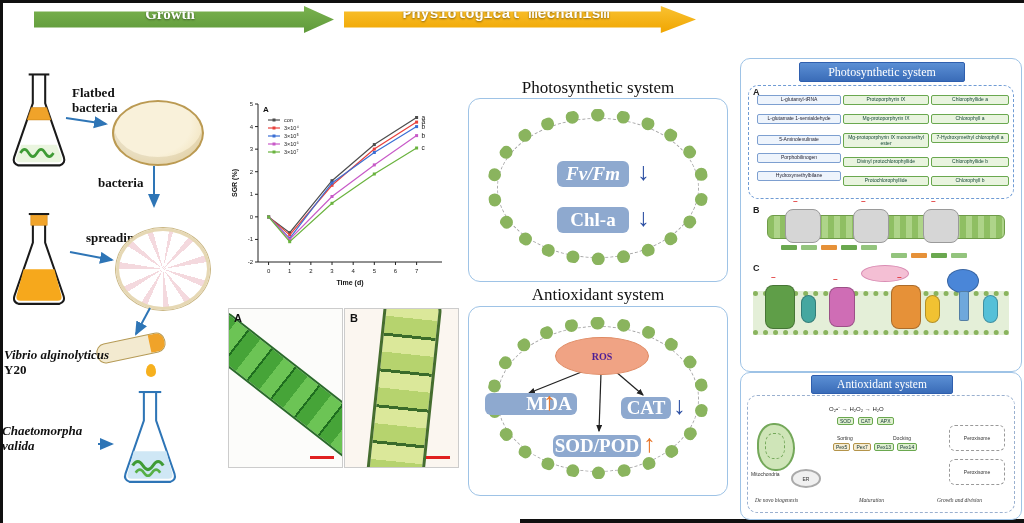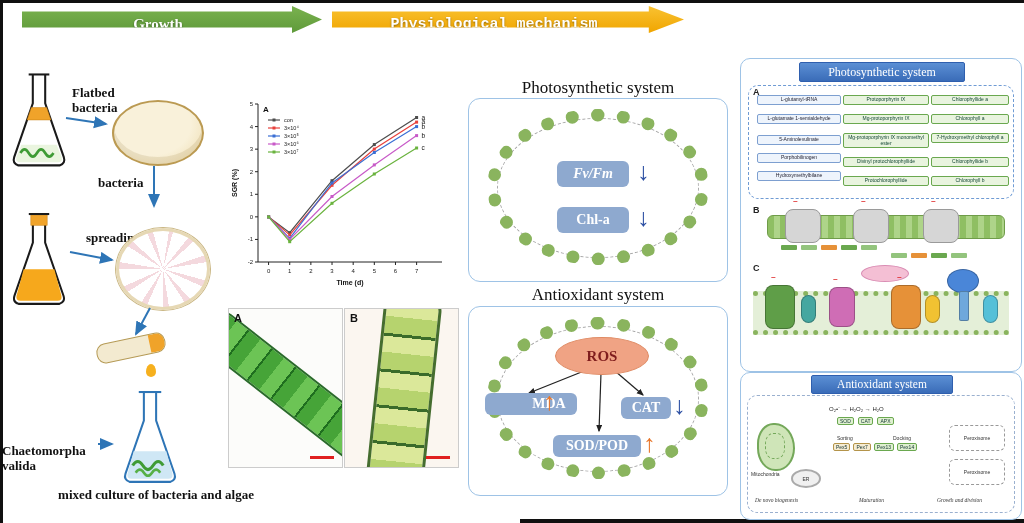--- a/index.html
+++ b/index.html
@@ -1,40 +1,40 @@
 <!DOCTYPE html>
 <html><head>
 <meta charset="utf-8">
 <style>
   html,body{margin:0;padding:0;background:#888;}
   #canvas{position:relative;width:1024px;height:523px;background:#fff;overflow:hidden;
           font-family:"Liberation Sans",sans-serif;color:#111;}
   .abs{position:absolute;}
   .frame{background:#101010;}
   
-  .banner{height:27px;display:flex;align-items:flex-end;justify-content:center;
+  .banner{height:27px;display:flex;align-items:flex-start;justify-content:center;
           color:#fff;font-weight:bold;font-size:15px;font-family:"Liberation Serif",serif;
           text-shadow:0 1px 2px rgba(0,0,0,.45);
-          clip-path:polygon(0 20%,90% 20%,90% 0,100% 50%,90% 100%,90% 80%,0 80%);}
+          clip-path:polygon(0 20%,90% 20%,90% 0,100% 50%,90% 100%,90% 80%,0 80%);margin-left:12px;}
   .banner span{padding-right:28px;}
   
   .wlabel{font-family:"Liberation Serif",serif;font-weight:bold;font-size:13px;line-height:1.15;}
   
   .dish{border-radius:50%;}
   
   .panel-box{background:#fff;border:1.5px solid #9ec3e6;border-radius:12px;}
   .bead-oval{border:13px dotted #8ab45e;border-radius:50%;}
   .chain-oval{border:1px dashed rgba(40,40,40,.4);border-radius:50%;}
   .slate-box{background:#8ea9cf;color:#fff;border-radius:6px;display:flex;align-items:center;
-             justify-content:center;font-weight:bold;font-family:"Liberation Serif",serif;font-size:14px;}
+             justify-content:center;font-weight:bold;font-family:"Liberation Serif",serif;font-size:19px;}
   .arrow-down{color:#2b4ea2;font-size:25px;font-weight:bold;line-height:1;}
   .arrow-up{color:#e87528;font-size:25px;font-weight:bold;line-height:1;}
   .sys-title{font-family:"Liberation Serif",serif;font-size:17px;color:#111;text-align:center;}
-  .ros-oval{background:#f0a384;border:1px solid #df8a63;border-radius:50%;color:#7f1d1d;font-weight:bold;
-            font-size:15px;display:flex;align-items:center;justify-content:center;font-family:"Liberation Serif",serif;}
+  .ros-oval{background:#f0a384;border:1px solid #df8a63;border-radius:50%;color:#4c1d95;font-weight:bold;
+            font-size:10px;display:flex;align-items:center;justify-content:center;font-family:"Liberation Serif",serif;}
   
   .blue-banner{background:linear-gradient(#5b8fd4,#3a6cb8);border:1px solid #2f5fae;color:#fff;
                text-align:center;font-family:"Liberation Serif",serif;border-radius:2px;}
   .dashed-box{border:1px dashed #6f9bd4;border-radius:10px;}
   .pletter{font-size:9px;font-weight:bold;color:#222;}
   .pbox{position:absolute;font-size:5px;line-height:1.1;text-align:center;border-radius:2px;padding:1px 2px;}
   .pbox.blue{border:1px solid #7d9fd0;background:#eef4fc;color:#223;}
   .pbox.green{border:1px solid #6aa84f;background:#e9f4df;color:#143;}
   .mem-band{background:repeating-linear-gradient(90deg,#8fbf63 0 6px,#aed489 6px 12px);
             border:1px solid #6f9c49;border-radius:6px;}
@@ -92,30 +92,30 @@
        background:repeating-conic-gradient(from 15deg at 50% 50%,#ffffff 0deg 24deg,#f4d9de 24deg 33deg);
        border:3px solid #e6d8b4;box-shadow:0 0 0 1px #c9b683;"></div>
 
   <div class="abs" style="left:96px;top:338px;width:68px;height:18px;background:#f3ead0;
        border:1.5px solid #b59a55;border-radius:9px;transform:rotate(-12deg);overflow:hidden;">
     <div style="position:absolute;right:0;top:0;width:15px;height:100%;background:#f0a32a;"></div>
   </div>
   <div class="abs" style="left:146px;top:364px;width:10px;height:13px;background:#f6b01e;
        border-radius:50% 50% 50% 50% / 62% 62% 38% 38%;"></div>
 
+  <div class="abs wlabel" style="left:4px;top:348px;width:112px;"><span style="font-style:italic;">Vibrio alginolyticus</span><span> Y20</span></div>
 
   <svg class="abs" style="left:110px;top:390px;" width="80" height="98" viewBox="0 0 60 96">
     <path d="M24,2 L24,30 L6,82 Q4,88 10,90 L50,90 Q56,88 54,82 L36,30 L36,2" fill="#fff" stroke="#2e75b6" stroke-width="2"></path>
     <path d="M14,60 L46,60 L52,82 Q53,87 48,87 L12,87 Q7,87 8,82 Z" fill="#cfe7f5"></path>
     <path d="M13,74 q5,-8 10,0 t10,0 t10,0" fill="none" stroke="#3f9b35" stroke-width="3"></path>
     <path d="M16,81 q4,-6 8,0 t8,0 t8,0" fill="none" stroke="#57b046" stroke-width="2.5"></path>
     <line x1="19" y1="2" x2="41" y2="2" stroke="#2e75b6" stroke-width="2"></line>
   </svg>
-  <div class="abs wlabel" style="left:2px;top:444px;width:104px;">Chaetomorpha valida</div>
-  <div class="abs wlabel" style="left:58px;top:488px;width:196px;text-align:center;">mixed culture of bacteria and algae</div>
+  <div class="abs wlabel" style="left:2px;top:424px;width:104px;font-style:italic;">Chaetomorpha valida</div>
 
   <svg class="abs" style="left:0;top:60px;" width="230" height="460">
     <defs>
       <marker id="arr" markerWidth="8" markerHeight="8" refX="6" refY="3" orient="auto">
         <path d="M0,0 L7,3 L0,6 Z" fill="#2e75b6"></path>
       </marker>
     </defs>
     <line x1="66" y1="58" x2="106" y2="64" stroke="#2e75b6" stroke-width="2" marker-end="url(#arr)"></line>
     <line x1="154" y1="106" x2="154" y2="146" stroke="#2e75b6" stroke-width="2" marker-end="url(#arr)"></line>
     <line x1="70" y1="192" x2="112" y2="200" stroke="#2e75b6" stroke-width="2" marker-end="url(#arr)"></line>

